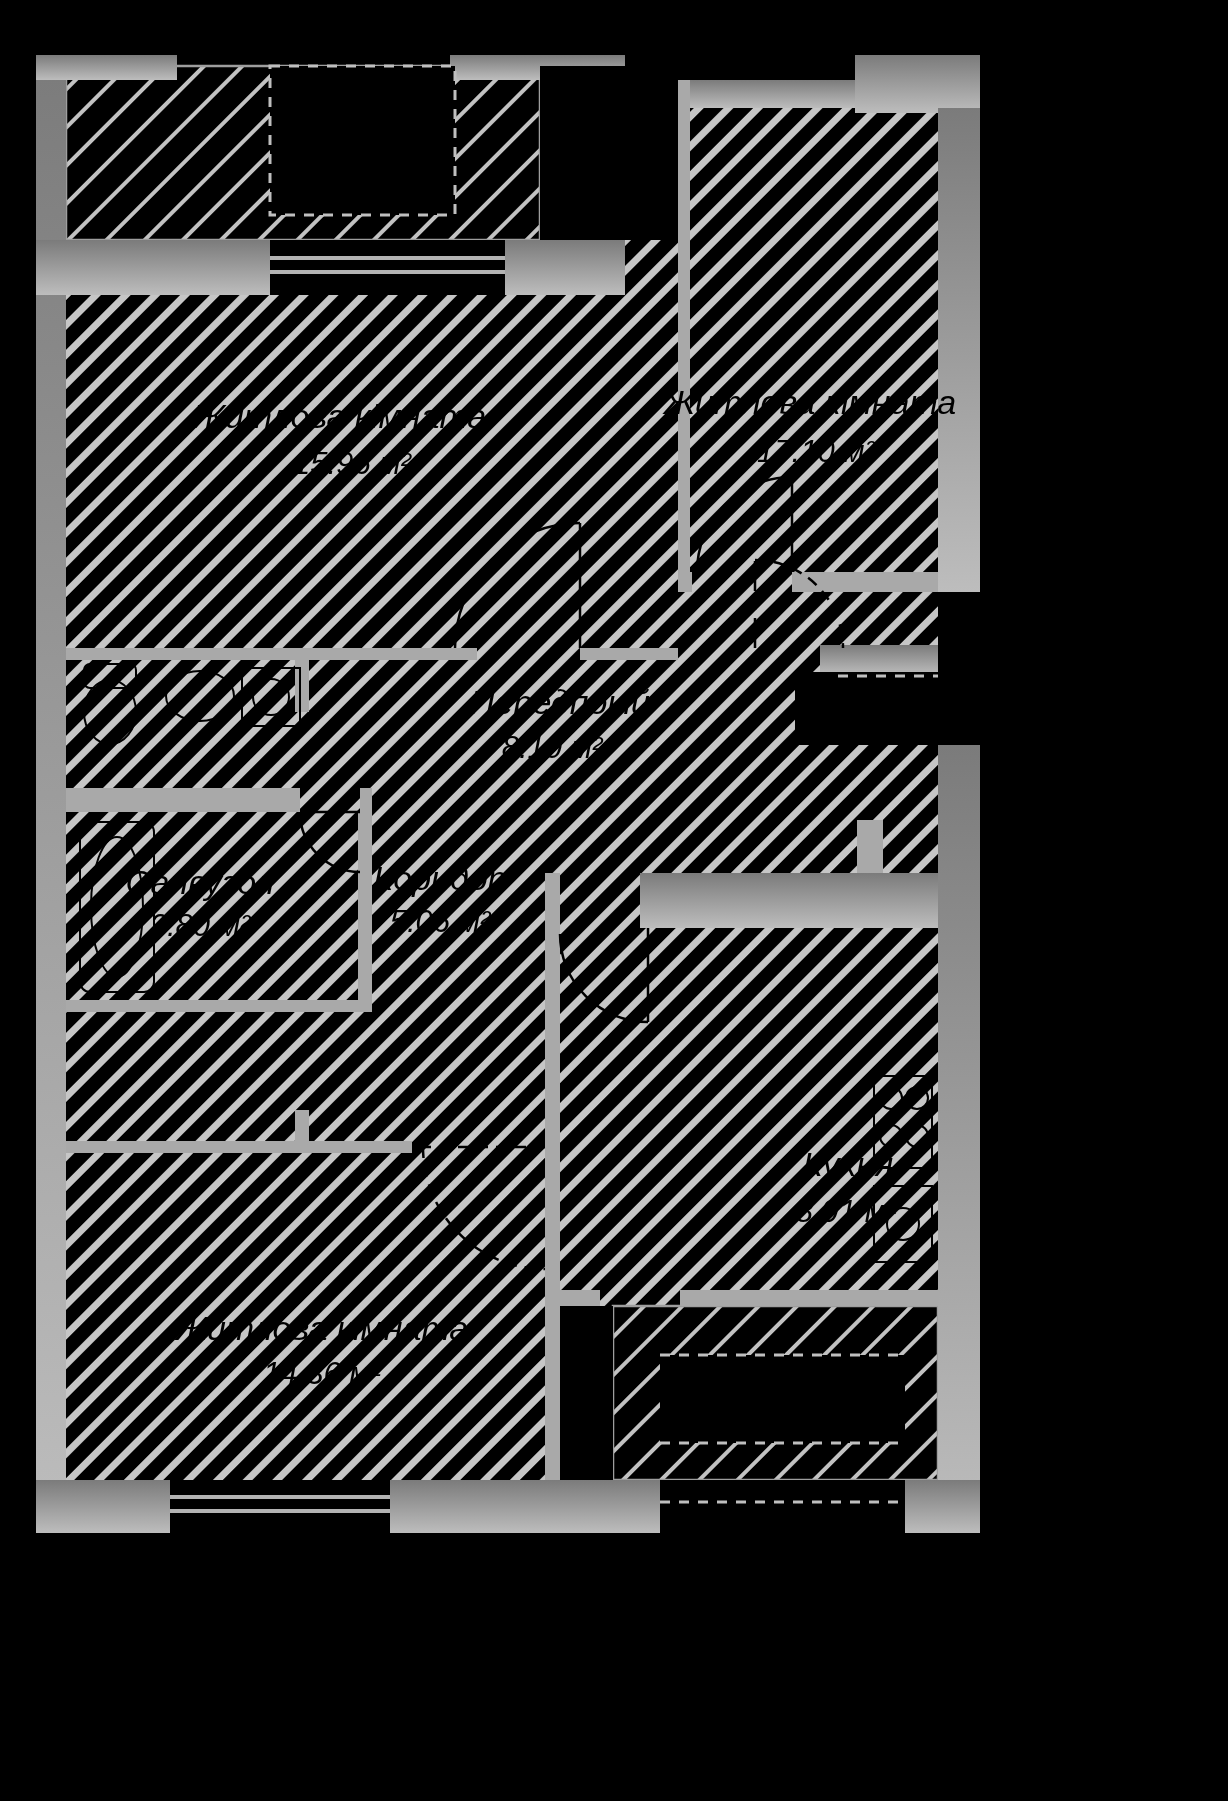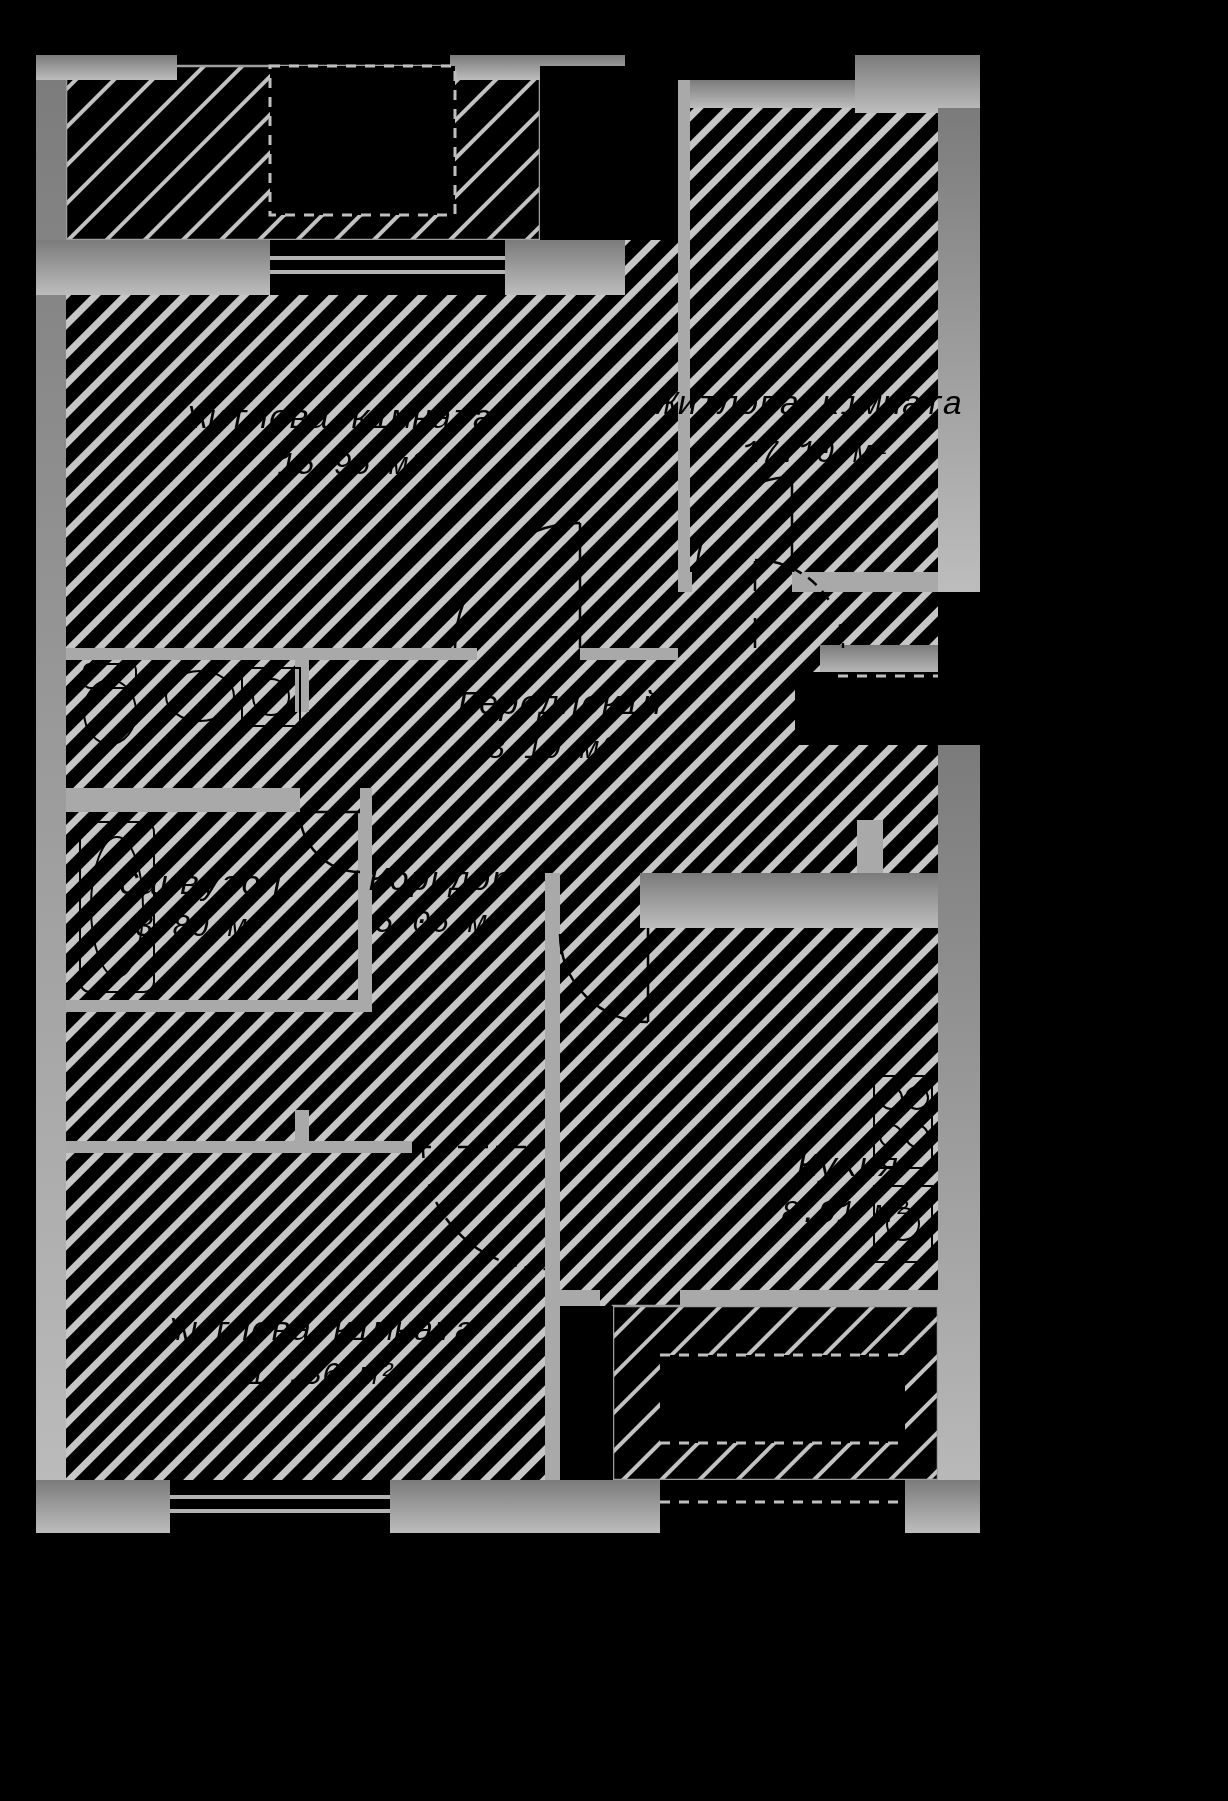--- a/index.html
+++ b/index.html
@@ -1,20 +1,20 @@
 <!DOCTYPE html>
 <html><head>
 <meta charset="utf-8">
 <style>
   html,body{margin:0;padding:0;background:#000;}
   #stage{
     position:relative;
     width:1228px;height:1801px;
     background:#000;
-    font-family:Liberation Mono, monospace;
+    font-family:Liberation Sans, sans-serif;
     overflow:hidden;
   }
   #plan-svg{position:absolute;left:0;top:0;}
   .room-name{
     font-style:italic;
     font-size:34px;
     fill:#000;
   }
   .room-area{
     font-style:italic;

